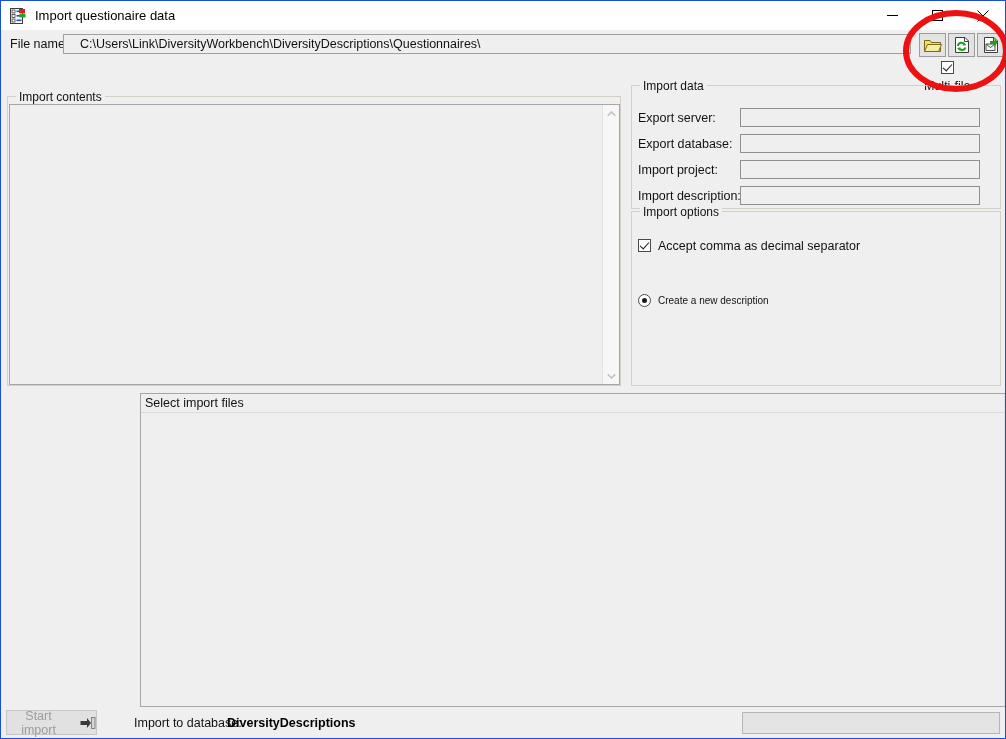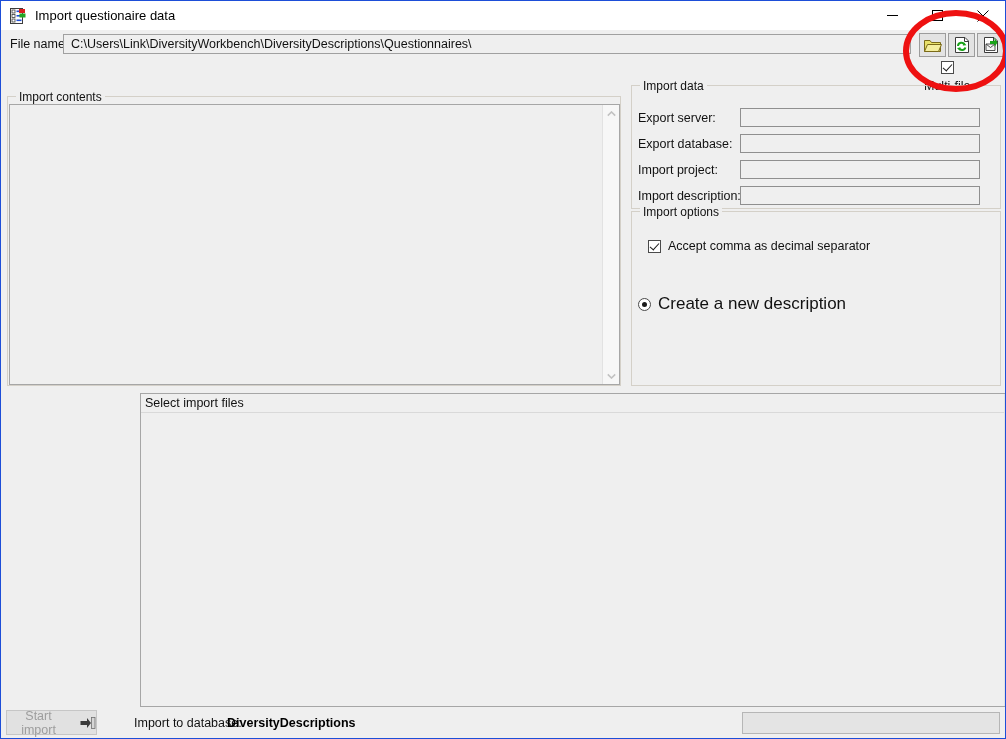--- a/index.html
+++ b/index.html
@@ -82,21 +82,21 @@
     position: absolute;
     left: 62px; top: 4px;
     width: 848px;
     height: 20px;
     background: #efefef;
     border: 1px solid #a0a0a0;
     box-sizing: border-box;
     font-family: "Liberation Sans", sans-serif;
     font-size: 12.5px;
     color: #111;
-    padding: 0 7px;
+    padding: 0 16px;
     line-height: 18px;
     outline: none;
   }
 
   
   .toolbar {
     position: absolute;
     left: 918px; top: 32px;
     display: flex;
     gap: 2px;
@@ -215,22 +215,22 @@
     outline: none;
   }
 
   
   #gb-import-options {
     left: 630px; top: 210px;
     width: 370px; height: 175px;
   }
   .opt-check {
     position: absolute;
-    left: 16px; top: 27px;
-    display: flex; align-items: flex-end; gap: 7px;
+    left: 6px; top: 27px;
+    display: flex; align-items: flex-start; gap: 7px;
   }
   .opt-check .lbl { font-size: 12.5px; color: #111; }
   .opt-radio {
     position: absolute;
     left: 6px; top: 82px;
     display: flex; align-items: center; gap: 7px;
   }
   .radio {
     width: 13px; height: 13px;
     border: 1px solid #4a4a4a;
@@ -241,21 +241,21 @@
     flex: none;
   }
   .radio.selected::after {
     content: "";
     position: absolute;
     left: 3px; top: 3px;
     width: 5px; height: 5px;
     border-radius: 50%;
     background: #1a1a1a;
   }
-  .opt-radio .lbl { font-size: 17px; color: #111; }
+  .opt-radio .lbl { font-size: 10px; color: #111; }
 
   
   .files-pane {
     position: absolute;
     left: 117px; top: 392px;
     width: 882px;
     height: 314px;
     background: #efefef;
     border: 1px solid #a6a6a6;
     box-sizing: border-box;

